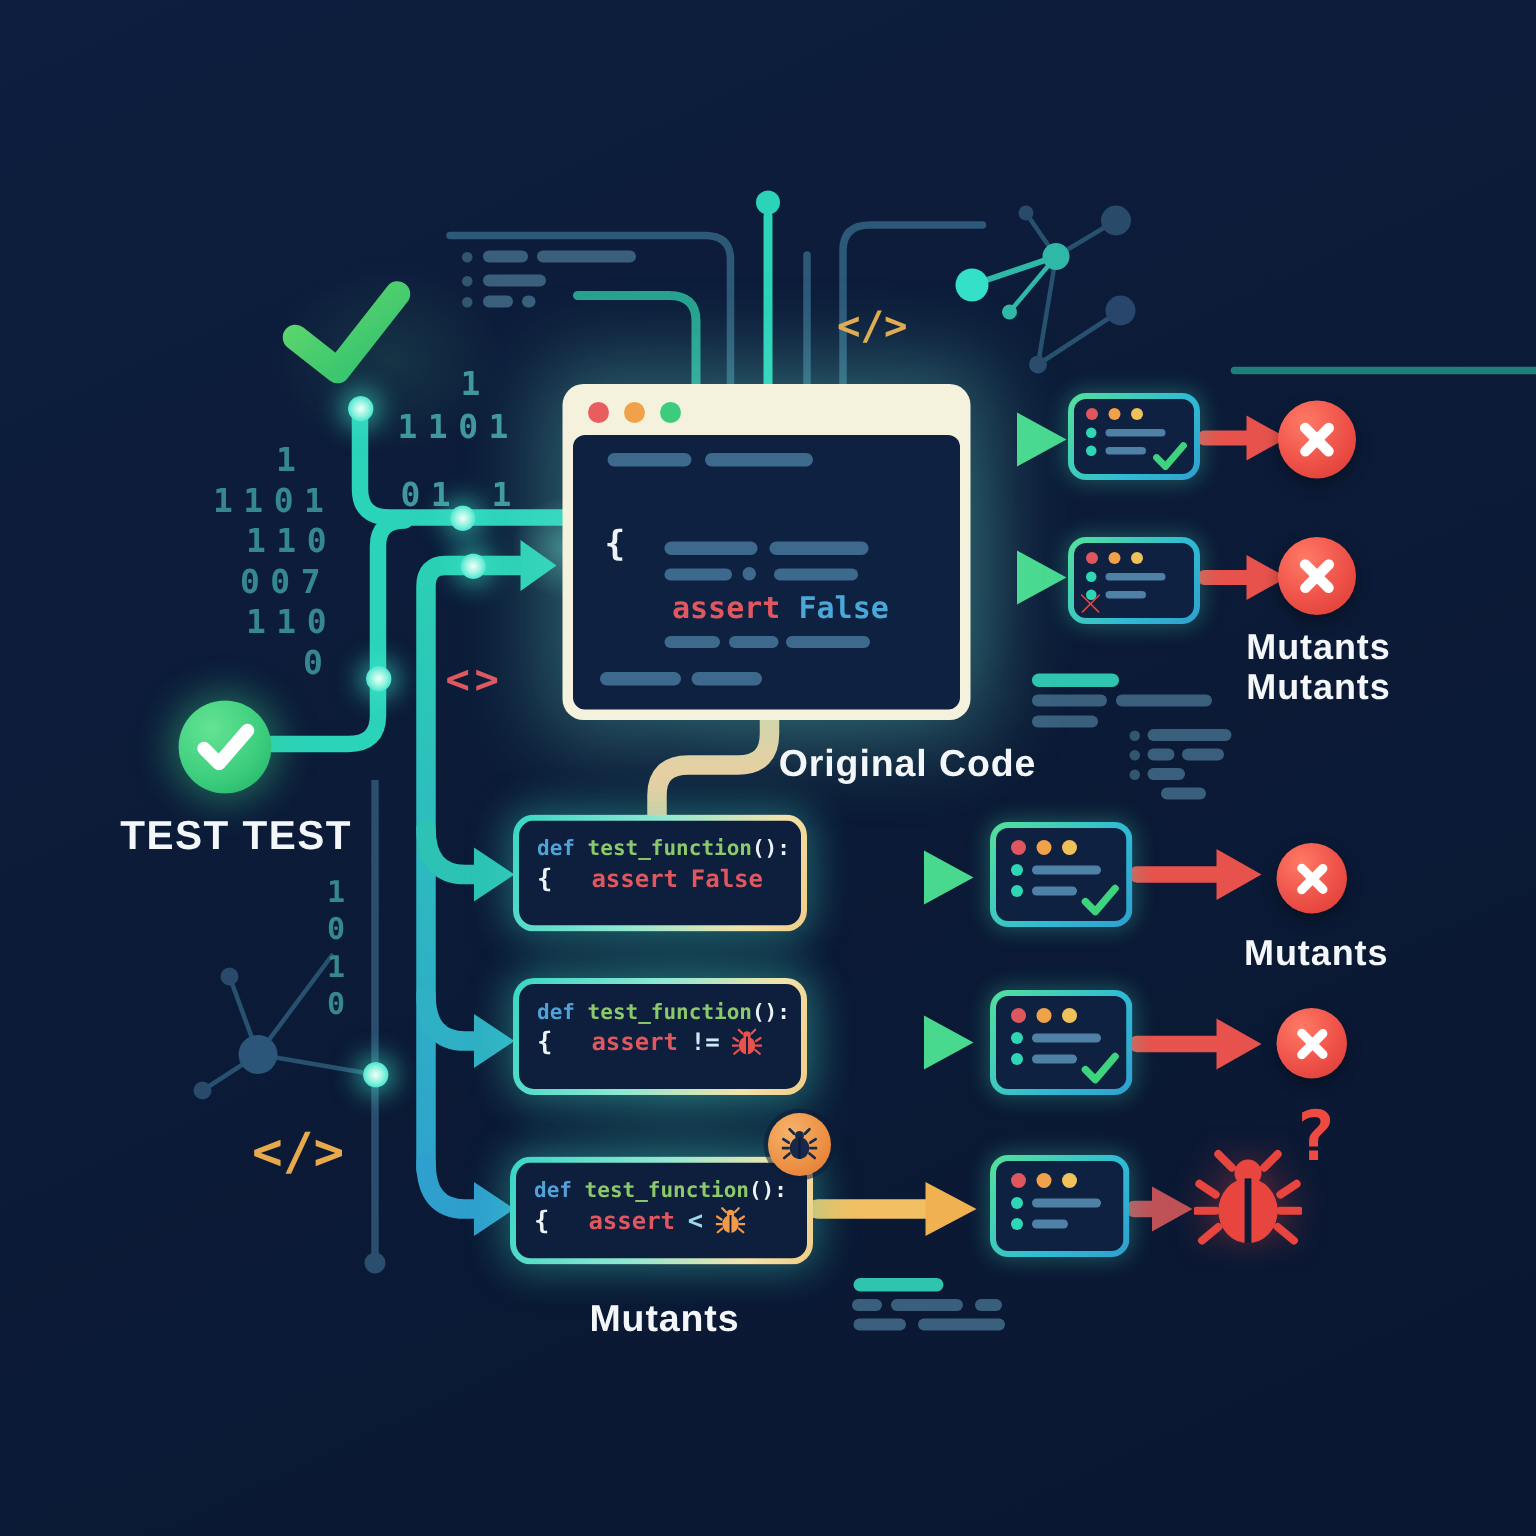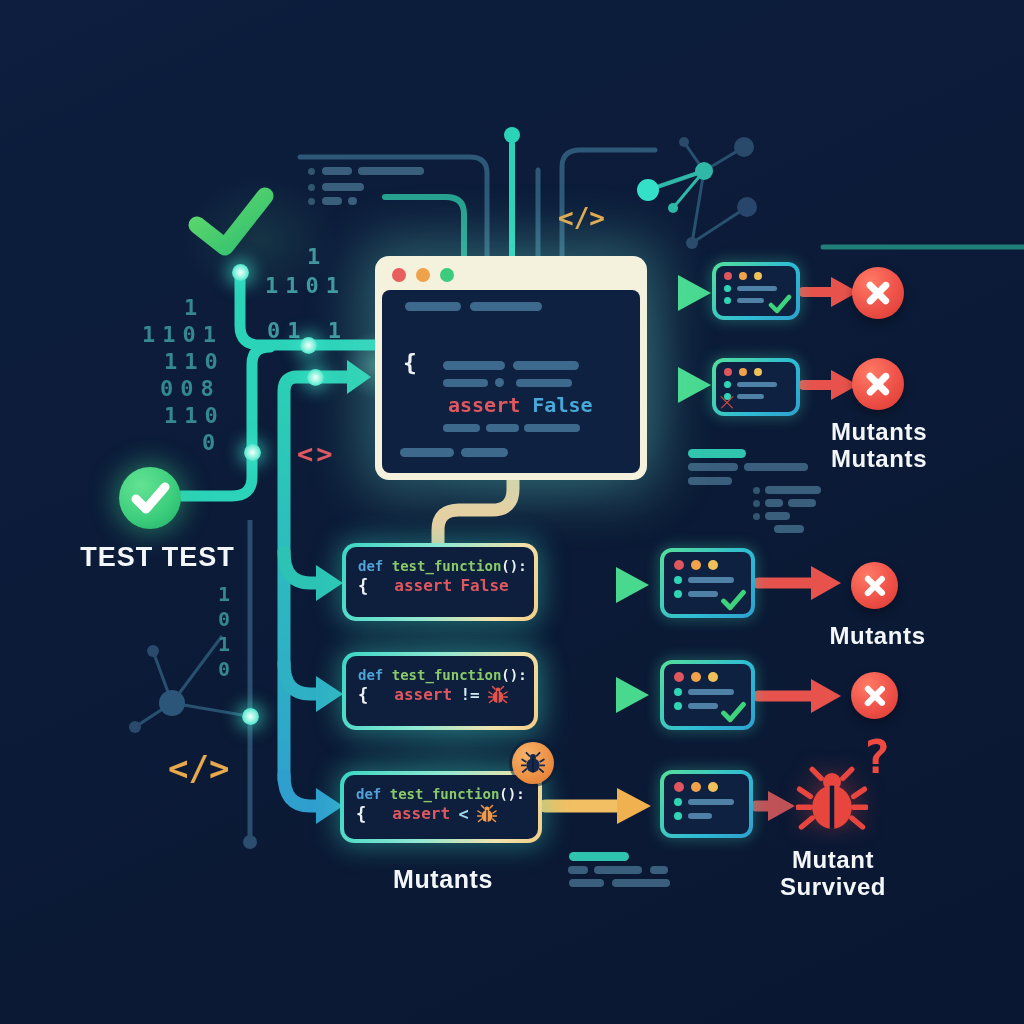--- a/index.html
+++ b/index.html
@@ -233,21 +233,21 @@
   <div class="node" style="left:232px;top:264px;"></div>
   <div class="node" style="left:300px;top:337px;"></div>
   <div class="node" style="left:307px;top:369px;"></div>
   <div class="node" style="left:244px;top:444px;"></div>
   <div class="node" style="left:242px;top:708px;"></div>
 
   <div class="bin deco" style="left:142px;top:294px;font-size:22px;line-height:27px;">
     <div style="margin-left:42px;">1</div>
     <div>1101</div>
     <div style="margin-left:22px;">110</div>
-    <div style="margin-left:18px;">008</div>
+    <div style="margin-left:18px;">007</div>
     <div style="margin-left:22px;">110</div>
     <div style="margin-left:60px;">0</div>
   </div>
   <div class="bin deco" style="left:265px;top:242px;font-size:22px;line-height:29px;color:#41979e;">
     <div style="margin-left:42px;">1</div>
     <div>1101</div>
     <div style="margin-left:2px;margin-top:16px;">01 1</div>
   </div>
   <div class="bin deco" style="left:218px;top:582px;font-size:20px;line-height:25px;">
     <div>1</div>
@@ -321,20 +321,21 @@
     <div class="bar win-bar" style="left:486px;top:424px;width:33px;height:8px;z-index:3;"></div>
     <div class="bar win-bar" style="left:524px;top:424px;width:56px;height:8px;z-index:3;"></div>
     <div class="bar win-bar" style="left:400px;top:448px;width:54px;height:9px;z-index:3;"></div>
     <div class="bar win-bar" style="left:461px;top:448px;width:47px;height:9px;z-index:3;"></div>
   </div>
 
   <div class="codeline tk-w" style="left:403px;top:350px;font-size:23px;">{</div>
   <div class="codeline" style="left:448px;top:393px;font-size:20px;">
     <span class="tk-as">assert</span><span> </span><span class="tk-bl">False</span>
   </div>
+  <div class="label" style="left:490px;top:496px;width:230px;font-size:25px;">Original Code</div>
 
   <div class="mbox" style="left:342px;top:543px;width:196px;height:78px;">
     <div class="mline">
         <span class="tk-kw">def</span>
         <span>&nbsp;</span>
         <span class="tk-fn">test_function</span>
         <span class="tk-w">():</span>
       </div>
     <div class="mline">
         <span class="tk-w" style="font-size:17px;">{</span>
@@ -508,18 +509,14 @@
   <div class="label" style="left:813px;top:418px;width:132px;font-size:24px;">
     <div>Mutants</div>
     <div>Mutants</div>
   </div>
   <div class="label" style="left:820px;top:622px;width:115px;font-size:24px;">Mutants</div>
 
   <svg class="bugbig" viewBox="0 0 40 40">
       <use href="#bug-sym"></use>
     </svg>
   <div class="label mono" style="left:852px;top:744px;width:50px;font-size:46px;color:#ef4a42;">?</div>
-  <div class="label" style="left:757px;top:846px;width:152px;font-size:24px;">
-    <div>Mutant</div>
-    <div>Survived</div>
-  </div>
 
 </div>
 
 </body></html>

